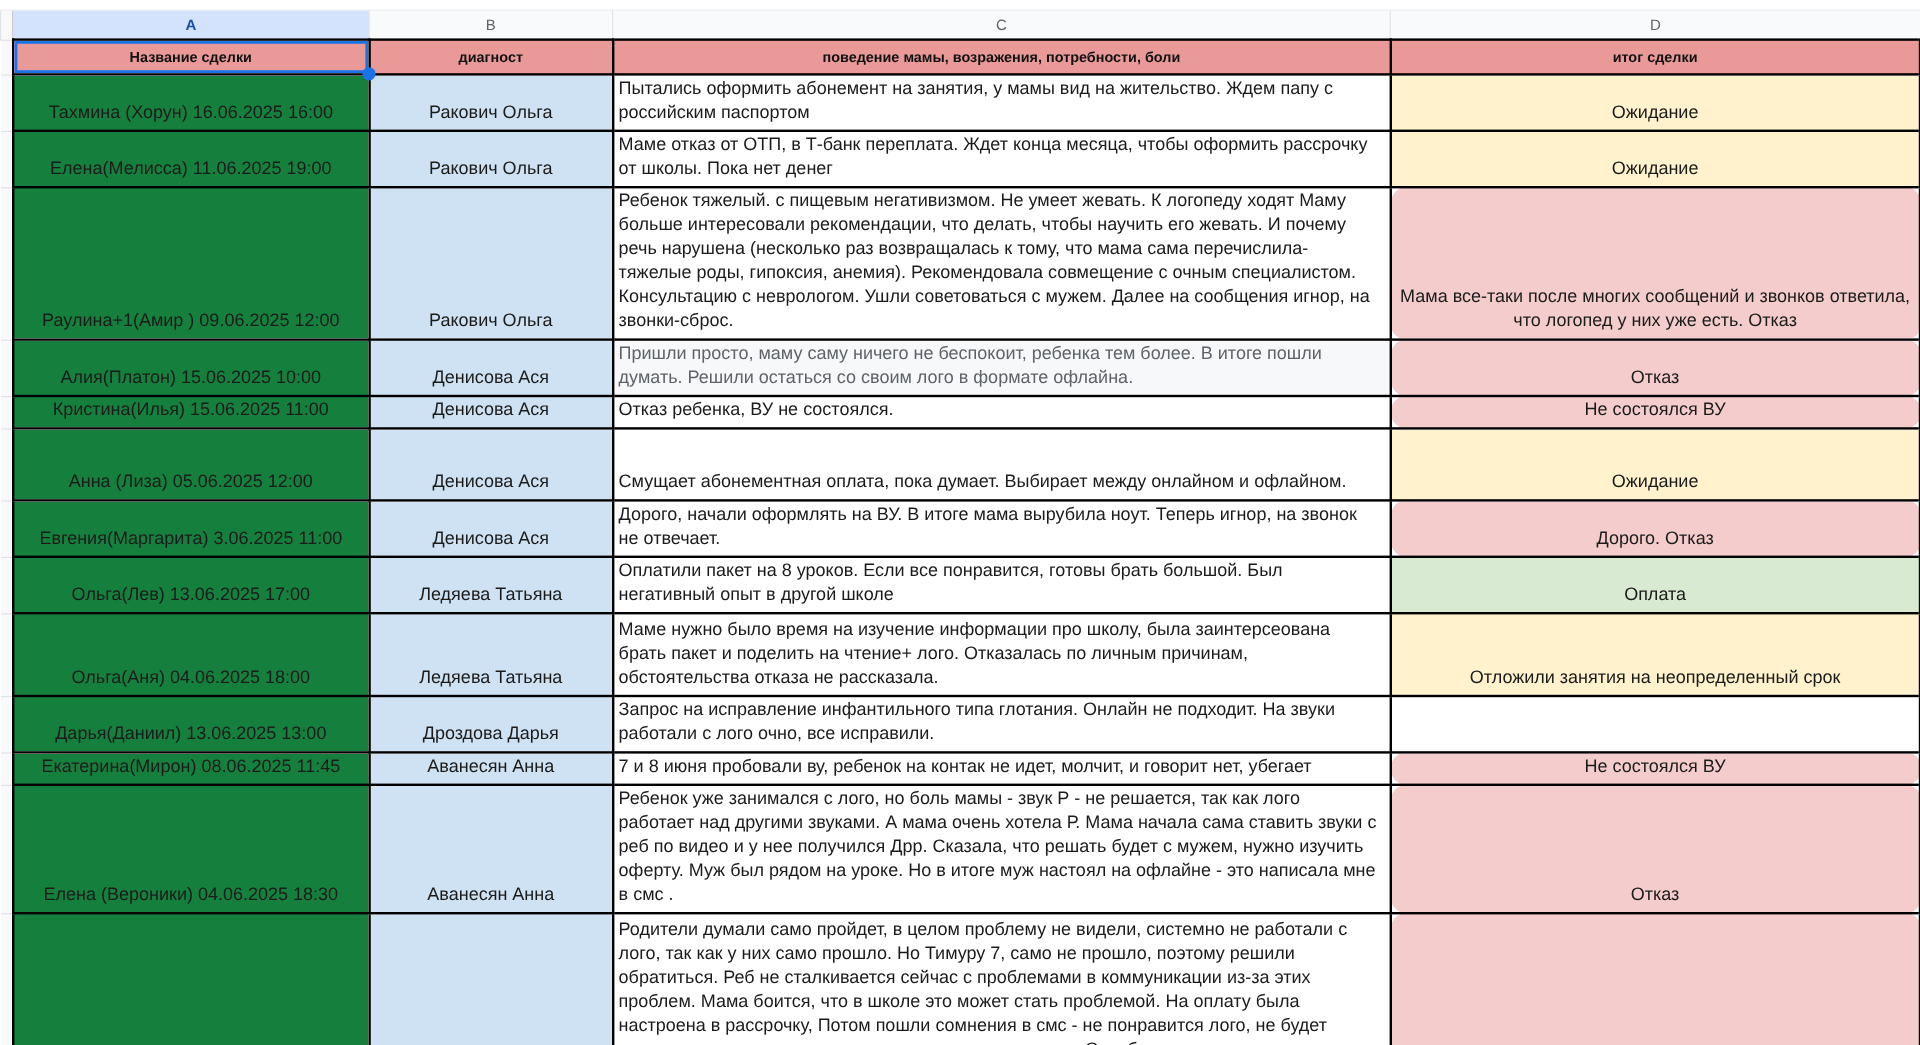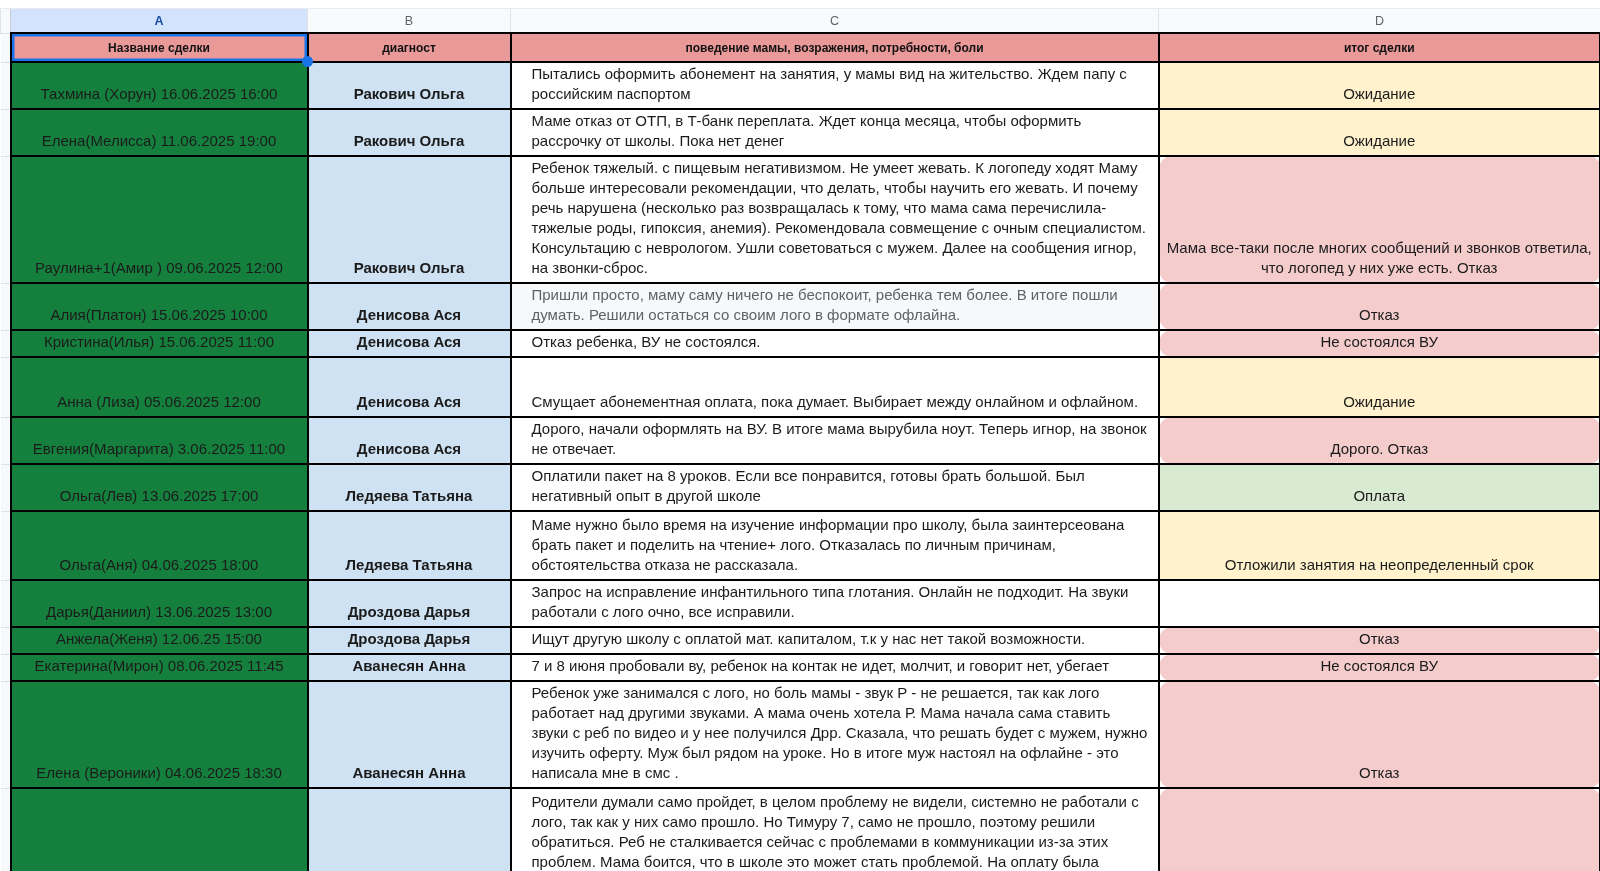--- a/index.html
+++ b/index.html
@@ -48,22 +48,22 @@
     border: 2px solid #000000;
     font-size: 15px;
     color: #1b1b1b;
     vertical-align: bottom;
     padding: 1px 5px 4px 5px;
     line-height: 20px;
     overflow: hidden;
     word-wrap: break-word;
   }
   td.col-a { background: #15803d; text-align: center; }
-  td.col-b { background: #cfe2f3; text-align: center; font-weight: bold; }
-  td.col-c { background: #ffffff; text-align: left; padding-left: 20px; padding-right: 8px; }
+  td.col-b { background: #cfe2f3; text-align: center; }
+  td.col-c { background: #ffffff; text-align: left; padding-left: 4px; padding-right: 8px; }
   td.col-d { background: #ffffff; text-align: center; border-right: 3px solid #000; }
   td.bg-yellow { background: #fff2cc; }
   td.bg-pink   { background: #f4cccc; border-radius: 13px; }
   td.bg-green  { background: #d9ead3; }
   td.bg-white  { background: #ffffff; }
   td.muted { color: #5f6368; background: #f6f8fa; }
   
   .header-row td.hcell {
     background: #ea9999;
     font-weight: bold;
@@ -187,27 +187,20 @@
   </tr>
       <tr class="data-row" style="height: 46px;">
     <td class="rownum"></td>
     <td class="cell col-a">Дарья(Даниил) 13.06.2025 13:00</td>
     <td class="cell col-b">Дроздова Дарья</td>
     <td class="cell col-c">Запрос на исправление инфантильного типа глотания. Онлайн не подходит. На звуки работали с лого очно, все исправили.</td>
     <td class="cell col-d bg-white"></td>
   </tr>
       <tr class="data-row" style="height: 23px;">
     <td class="rownum"></td>
-    <td class="cell col-a">Анжела(Женя) 12.06.25 15:00</td>
-    <td class="cell col-b">Дроздова Дарья</td>
-    <td class="cell col-c">Ищут другую школу с оплатой мат. капиталом, т.к у нас нет такой возможности.</td>
-    <td class="cell col-d bg-pink">Отказ</td>
-  </tr>
-      <tr class="data-row" style="height: 23px;">
-    <td class="rownum"></td>
     <td class="cell col-a">Екатерина(Мирон) 08.06.2025 11:45</td>
     <td class="cell col-b">Аванесян Анна</td>
     <td class="cell col-c">7 и 8 июня пробовали ву, ребенок на контак не идет, молчит, и говорит нет, убегает</td>
     <td class="cell col-d bg-pink">Не состоялся ВУ</td>
   </tr>
       <tr class="data-row" style="height: 101px;">
     <td class="rownum"></td>
     <td class="cell col-a">Елена (Вероники) 04.06.2025 18:30</td>
     <td class="cell col-b">Аванесян Анна</td>
     <td class="cell col-c">Ребенок уже занимался с лого, но боль мамы - звук Р - не решается, так как лого работает над другими звуками. А мама очень хотела Р. Мама начала сама ставить звуки с реб по видео и у нее получился Дрр. Сказала, что решать будет с мужем, нужно изучить оферту. Муж был рядом на уроке. Но в итоге муж настоял на офлайне - это написала мне в смс .</td>

